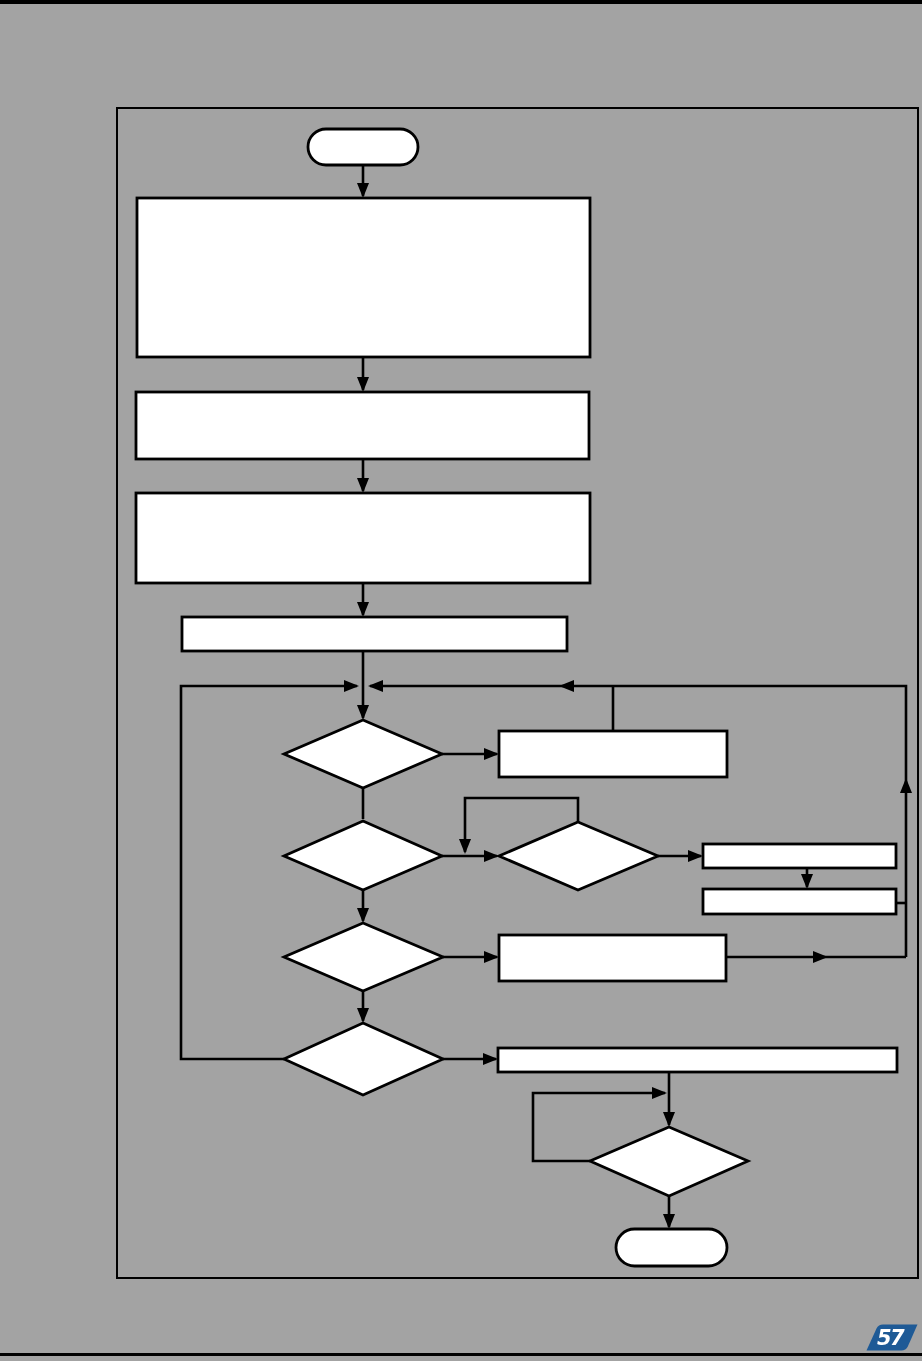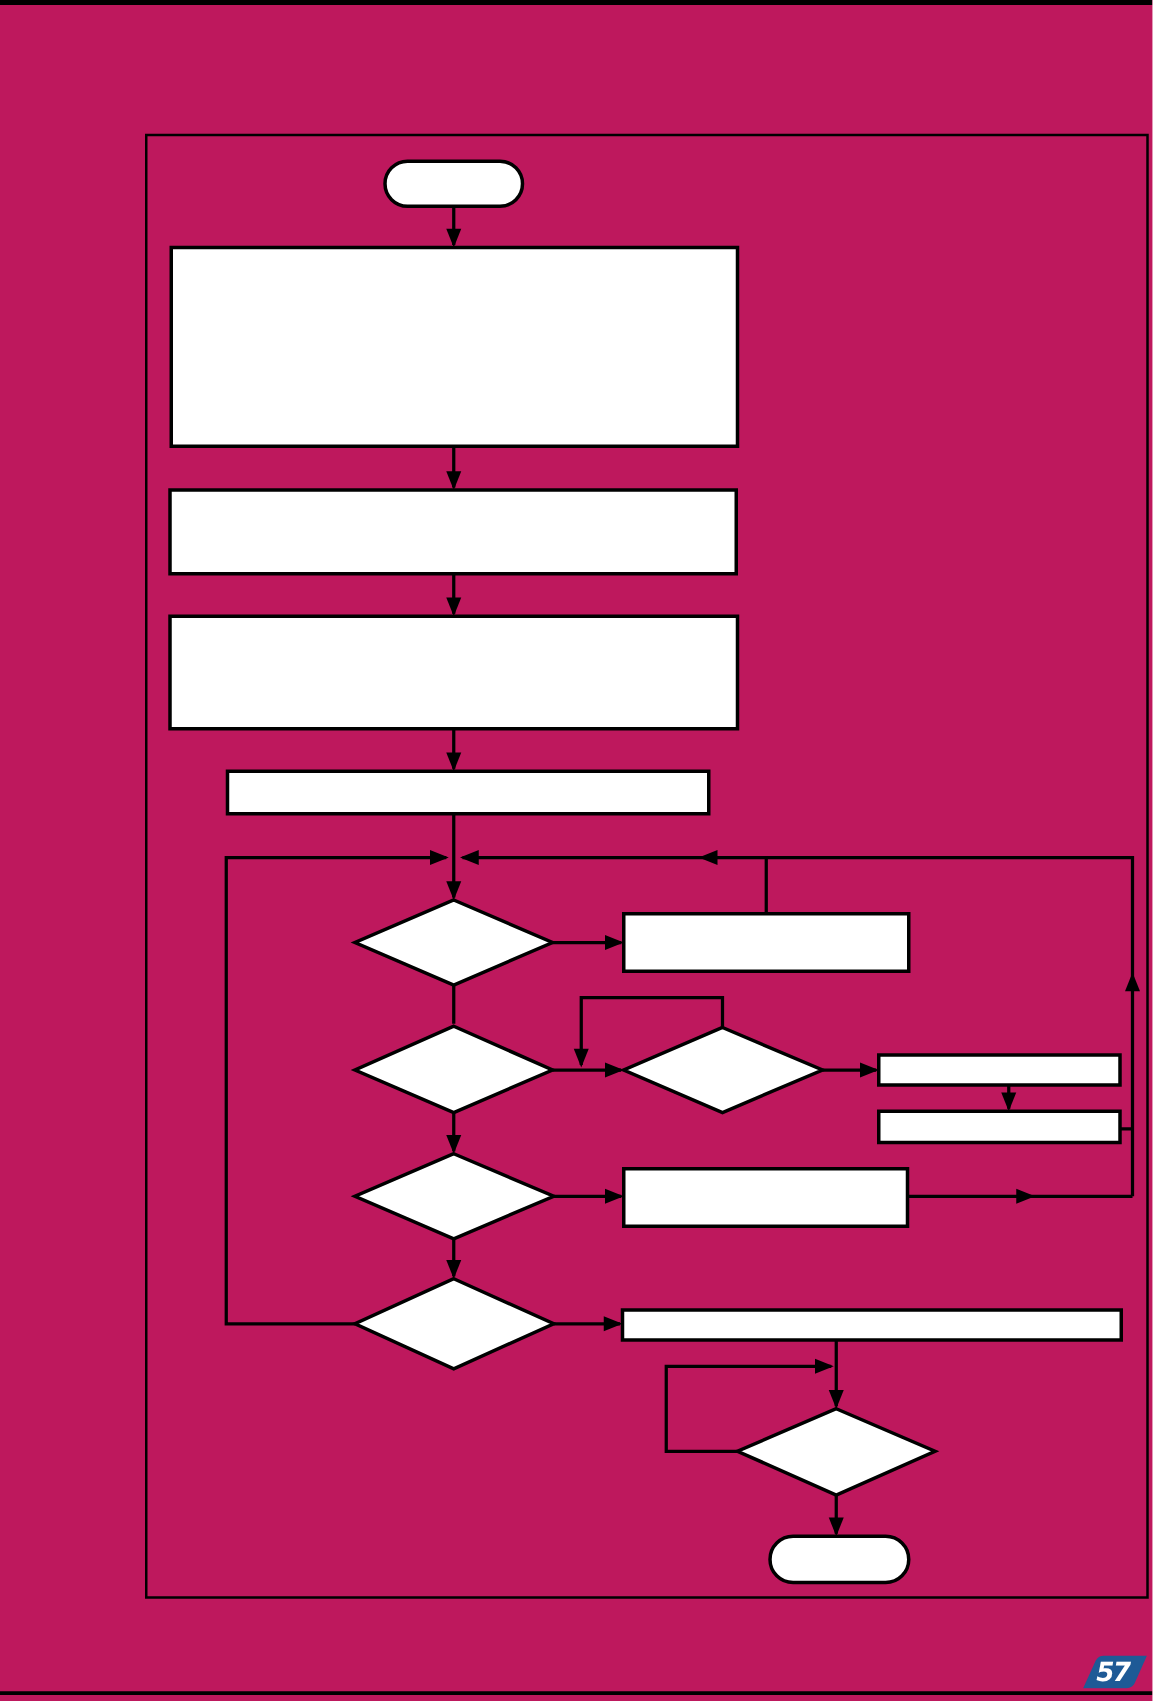--- a/index.html
+++ b/index.html
@@ -5,21 +5,21 @@
   html, body {
     margin: 0;
     padding: 0;
     background: #ffffff;
     font-family: "DejaVu Sans", "Liberation Sans", sans-serif;
   }
   .page {
     position: relative;
     width: 922px;
     height: 1361px;
-    background: #be185d;
+    background: #a3a3a3;
     overflow: hidden;
   }
   #flow-svg {
     position: absolute;
     left: 0;
     top: 0;
     width: 922px;
     height: 1361px;
     display: block;
   }

